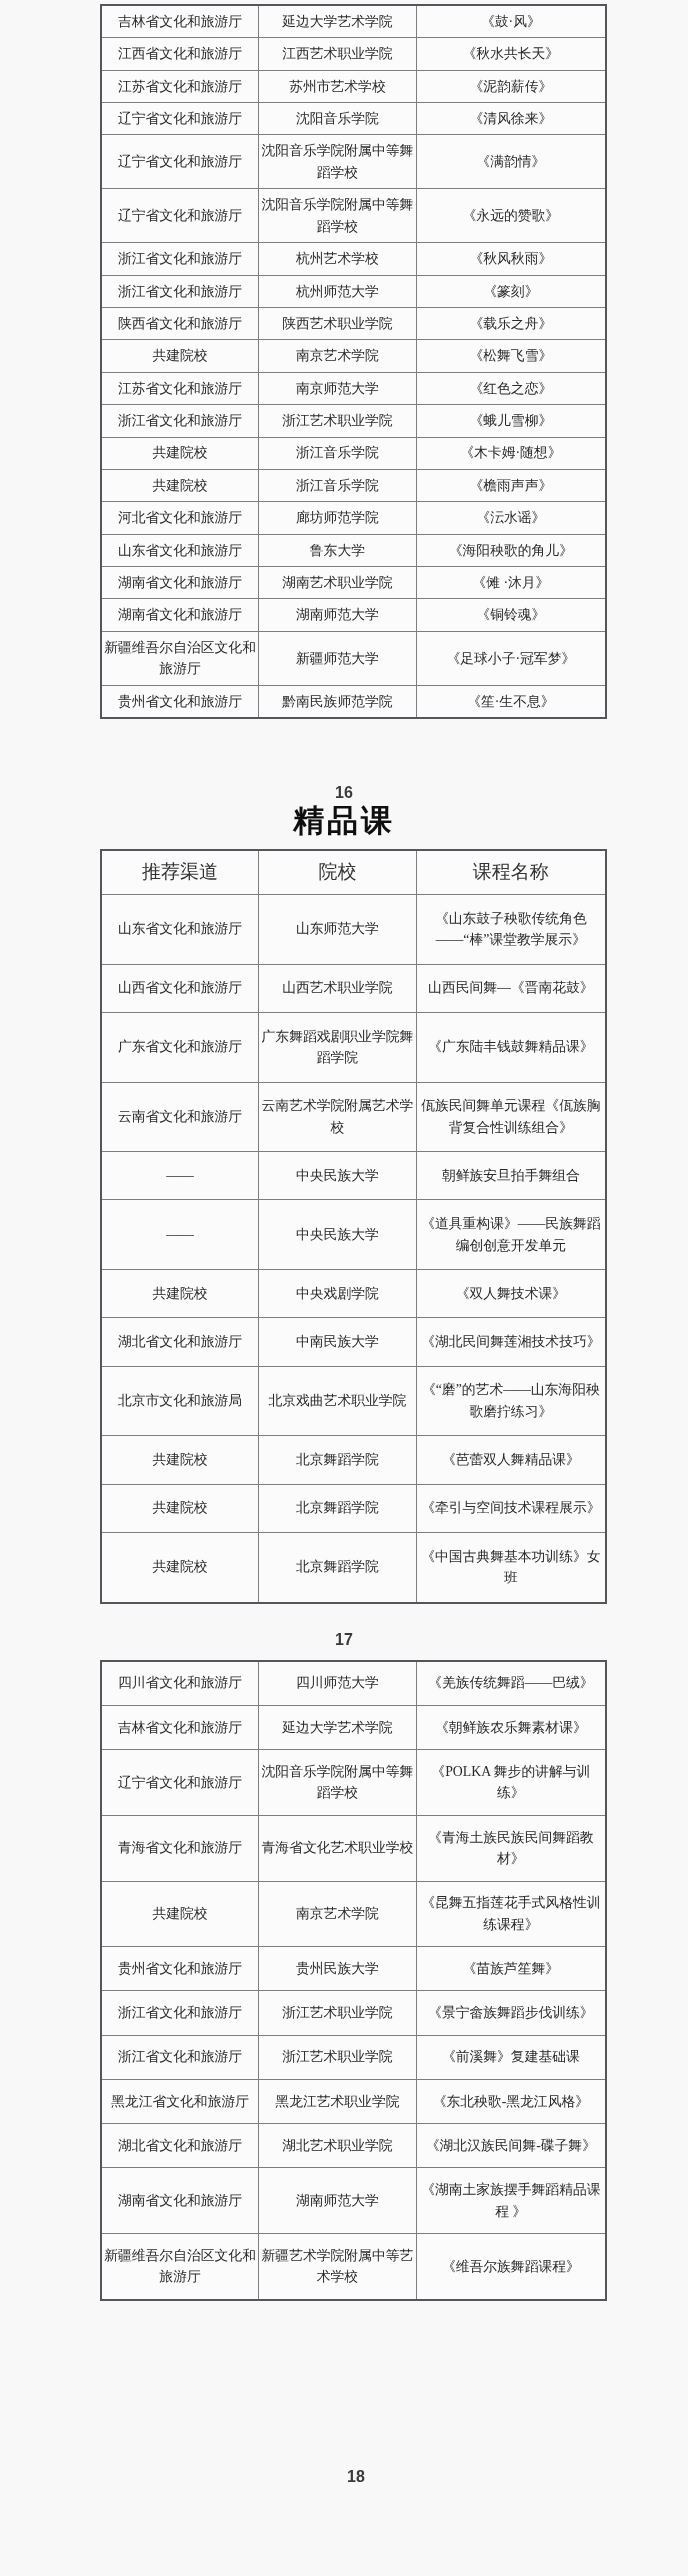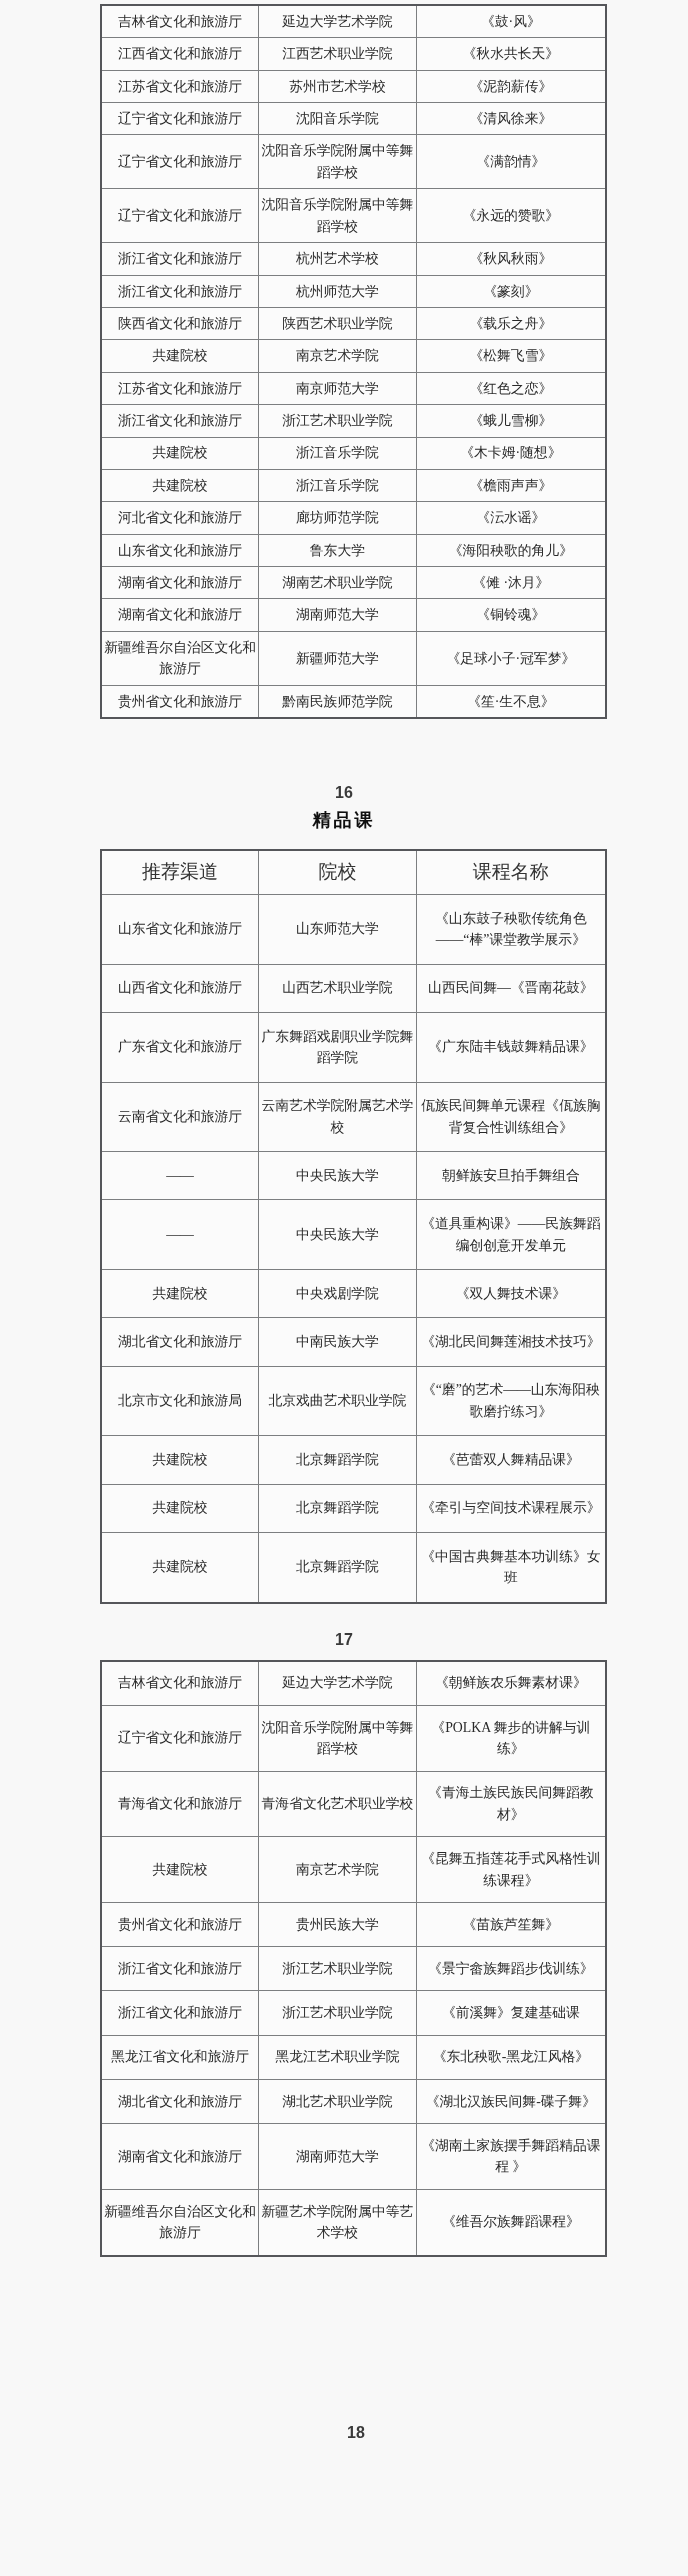--- a/index.html
+++ b/index.html
@@ -56,21 +56,21 @@
     line-height: 14.7px;
     color: #3a3a3a;
   }
   #page-num-16 { margin-top: 67px; }
   #page-num-17 { margin-top: 29.5px; }
   #page-num-18 { margin-top: 169px; padding-left: 24px; }
   .section-title {
     text-align: center;
     font-family: "Liberation Sans", "DejaVu Sans", sans-serif;
     font-weight: bold;
-    font-size: 18px;
+    font-size: 31px;
     line-height: 33px;
     letter-spacing: 2.9px;
     color: #0f0f0f;
     margin-top: 2.9px;
   }
 </style>
 </head>
 <body>
 
 <table id="table-1" class="doc-table">
@@ -267,20 +267,25 @@
 <div id="page-num-17" class="page-num">17</div>
 
 <table id="table-3" class="doc-table">
   <colgroup>
       <col class="c1">
       <col class="c2">
       <col class="c3">
     </colgroup>
 <tbody>
       <tr>
+        <td>四川省文化和旅游厅</td>
+        <td>四川师范大学</td>
+        <td>《羌族传统舞蹈——巴绒》</td>
+      </tr>
+      <tr>
         <td>吉林省文化和旅游厅</td>
         <td>延边大学艺术学院</td>
         <td>《朝鲜族农乐舞素材课》</td>
       </tr>
       <tr>
         <td>辽宁省文化和旅游厅</td>
         <td>沈阳音乐学院附属中等舞蹈学校</td>
         <td>《POLKA 舞步的讲解与训练》</td>
       </tr>
       <tr>

